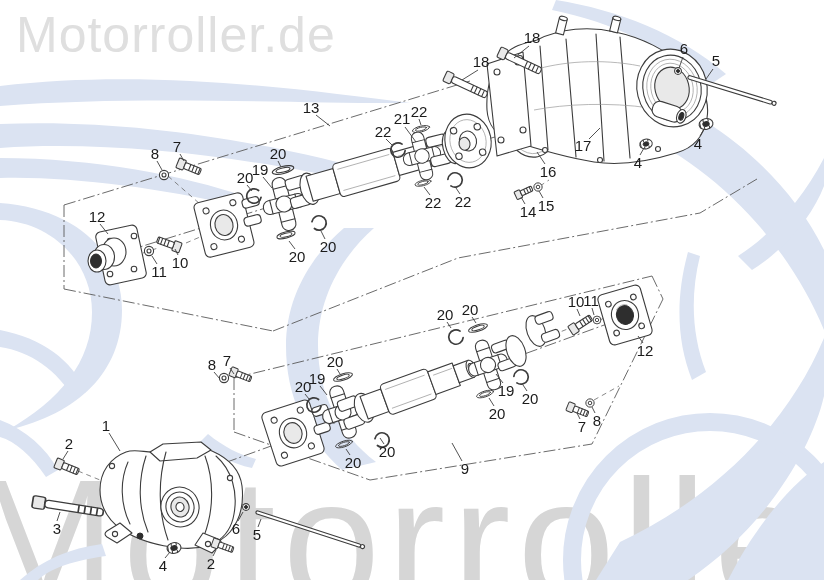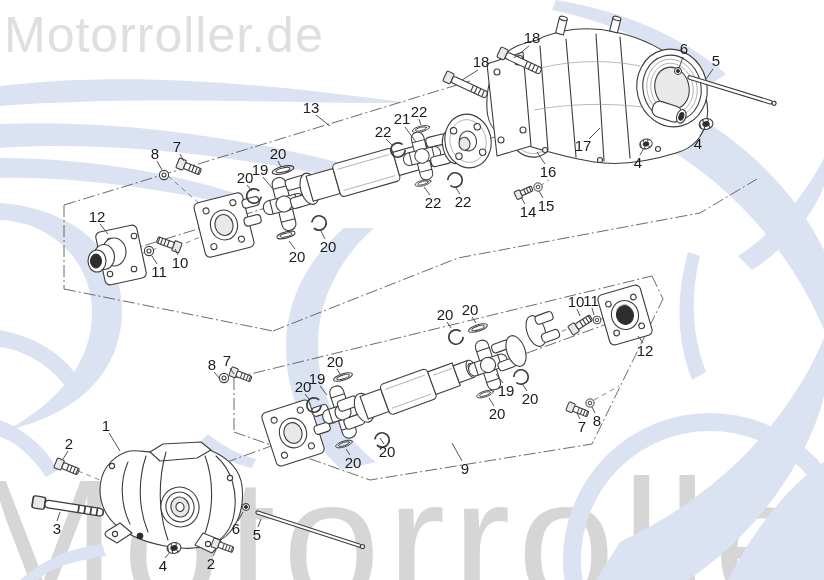--- a/index.html
+++ b/index.html
@@ -1,18 +1,18 @@
 <!DOCTYPE html>
 <html><head>
 <meta charset="utf-8">
 <style>
   html,body{margin:0;padding:0;background:#ffffff;}
   .stage{position:relative;width:824px;height:580px;background:#ffffff;overflow:hidden;
          font-family:"Liberation Sans", sans-serif;}
-  .logo-watermark{position:absolute;left:4px;top:8px;font-size:50px;line-height:1.1;
+  .logo-watermark{position:absolute;left:16px;top:8px;font-size:50px;line-height:1.1;
          color:#dfdfdf;letter-spacing:1px;white-space:nowrap;}
   .giant-watermark{position:absolute;left:-30px;top:453px;font-size:175px;line-height:175px;
          color:#d6d6d6;letter-spacing:7px;white-space:nowrap;font-weight:400;}
   svg.diagram{position:absolute;left:0;top:0;}
   .ln{fill:none;stroke:#3c3c3c;stroke-width:1.1;stroke-linejoin:round;stroke-linecap:round;}
   .fw{fill:#ffffff;stroke:#3c3c3c;stroke-width:1.1;stroke-linejoin:round;}
   .fg{fill:#e9e9e9;stroke:#3c3c3c;stroke-width:1.1;}
   .fd{fill:#2e2e2e;stroke:#2e2e2e;}
   .thin{stroke:#9a9a9a;stroke-width:0.7;fill:none;}
   .phantom{stroke:#5a5a5a;stroke-width:0.9;fill:none;stroke-dasharray:12 3 2 3;}

